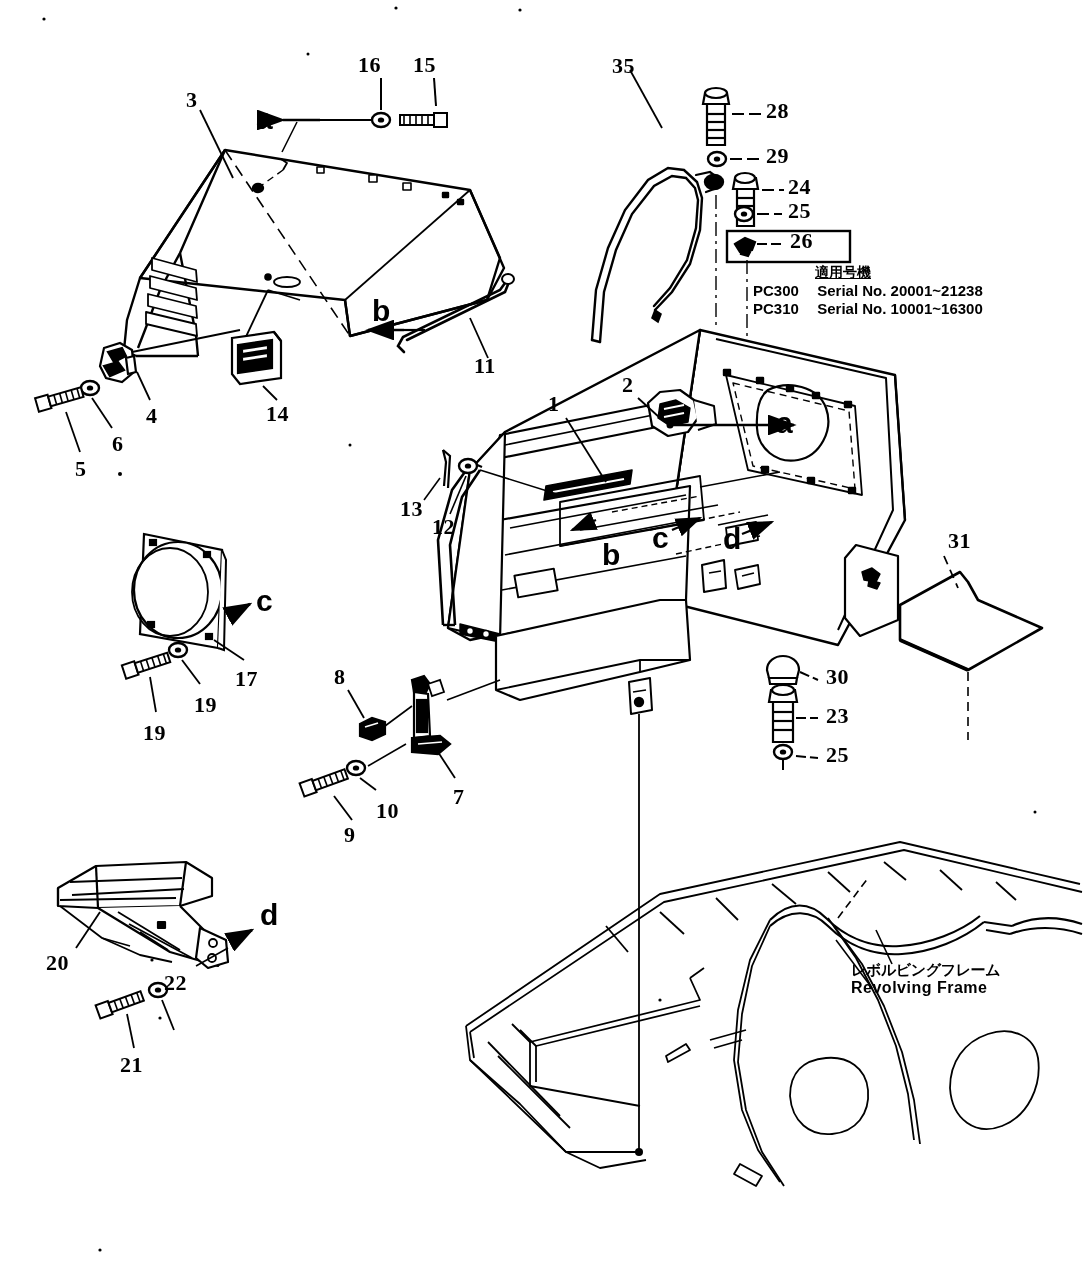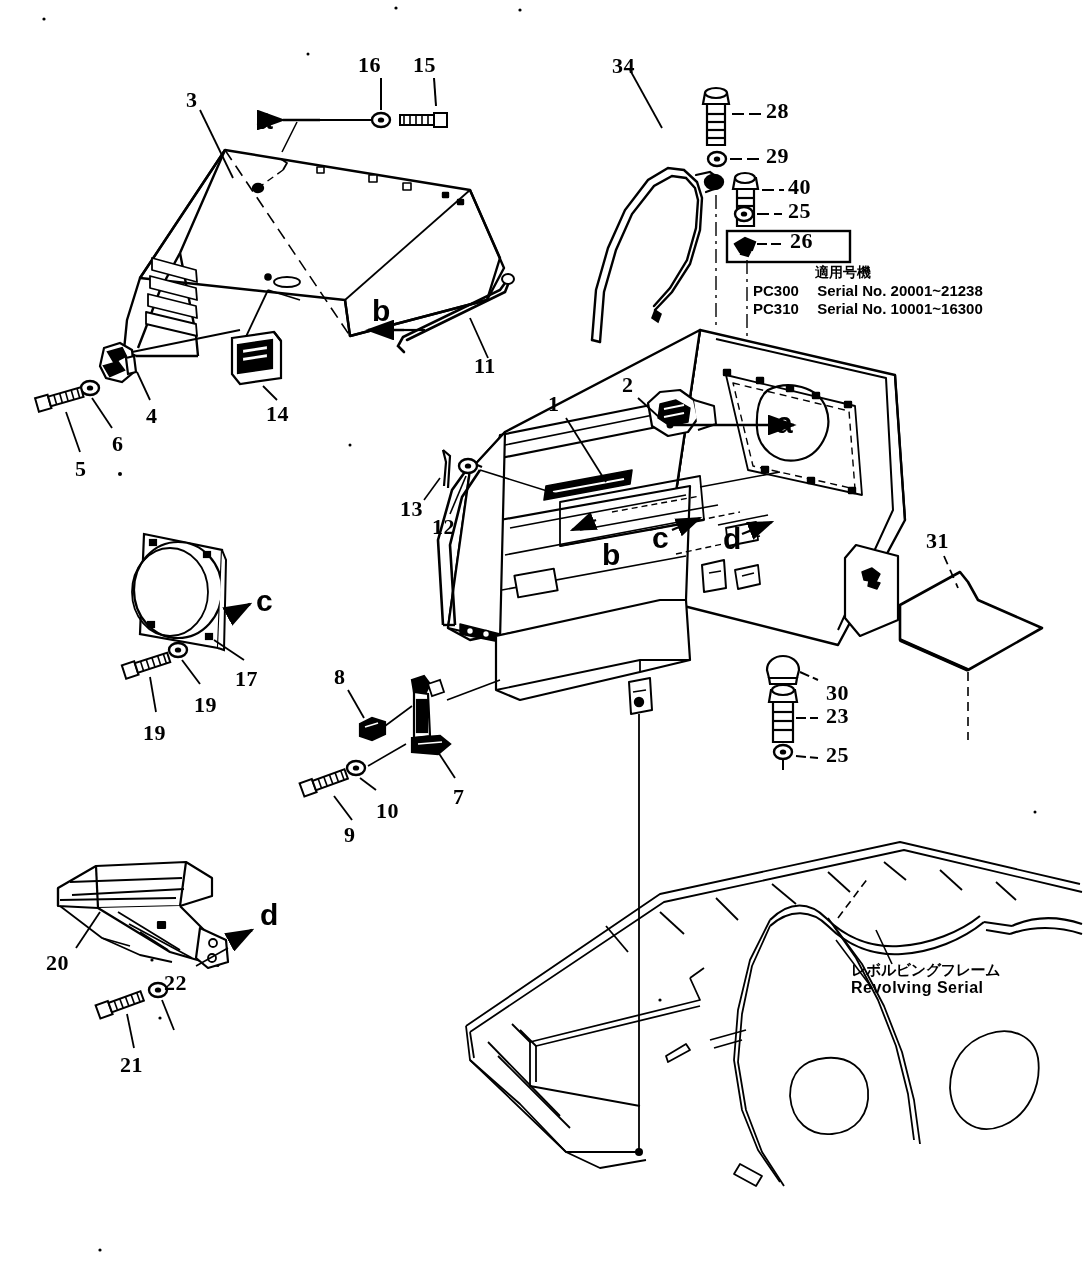--- a/index.html
+++ b/index.html
@@ -537,37 +537,37 @@
     <circle cx="1035" cy="812" r="1.5" fill="#000"></circle>
     <circle cx="152" cy="960" r="1.6" fill="#000"></circle>
     <circle cx="160" cy="1018" r="1.6" fill="#000"></circle>
     <circle cx="100" cy="1250" r="1.6" fill="#000"></circle>
     <circle cx="660" cy="1000" r="1.6" fill="#000"></circle>
   </svg>
 
   <div class="lbl num" style="left:186px; top:89px;">3</div>
   <div class="lbl num" style="left:358px; top:54px;">16</div>
   <div class="lbl num" style="left:413px; top:54px;">15</div>
-  <div class="lbl num" style="left:612px; top:55px;">34</div>
+  <div class="lbl num" style="left:612px; top:55px;">35</div>
   <div class="lbl num" style="left:766px; top:100px;">28</div>
   <div class="lbl num" style="left:766px; top:145px;">29</div>
-  <div class="lbl num" style="left:788px; top:176px;">40</div>
+  <div class="lbl num" style="left:788px; top:176px;">24</div>
   <div class="lbl num" style="left:788px; top:200px;">25</div>
   <div class="lbl num" style="left:790px; top:230px;">26</div>
   <div class="lbl num" style="left:474px; top:355px;">11</div>
   <div class="lbl num" style="left:266px; top:403px;">14</div>
   <div class="lbl num" style="left:146px; top:405px;">4</div>
   <div class="lbl num" style="left:112px; top:433px;">6</div>
   <div class="lbl num" style="left:75px;  top:458px;">5</div>
   <div class="lbl num" style="left:548px; top:393px;">1</div>
   <div class="lbl num" style="left:622px; top:374px;">2</div>
   <div class="lbl num" style="left:400px; top:498px;">13</div>
   <div class="lbl num" style="left:432px; top:516px;">12</div>
-  <div class="lbl num" style="left:926px; top:530px;">31</div>
-  <div class="lbl num" style="left:826px; top:666px;margin-top:16px;">30</div>
+  <div class="lbl num" style="left:948px; top:530px;">31</div>
+  <div class="lbl num" style="left:826px; top:666px;">30</div>
   <div class="lbl num" style="left:826px; top:705px;text-align:right;">23</div>
   <div class="lbl num" style="left:826px; top:744px;">25</div>
   <div class="lbl num" style="left:235px; top:668px;">17</div>
   <div class="lbl num" style="left:194px; top:694px;">19</div>
   <div class="lbl num" style="left:143px; top:722px;">19</div>
   <div class="lbl num" style="left:334px; top:666px;">8</div>
   <div class="lbl num" style="left:453px; top:786px;">7</div>
   <div class="lbl num" style="left:376px; top:800px;">10</div>
   <div class="lbl num" style="left:344px; top:824px;">9</div>
   <div class="lbl num" style="left:46px;  top:952px;">20</div>
@@ -577,31 +577,31 @@
   <div class="lbl refmark" style="left:256px; top:104px;">a</div>
   <div class="lbl refmark" style="left:372px; top:296px;">b</div>
   <div class="lbl refmark" style="left:256px; top:586px;">c</div>
   <div class="lbl refmark" style="left:260px; top:900px;">d</div>
   <div class="lbl refmark" style="left:776px; top:408px;">a</div>
   <div class="lbl refmark" style="left:602px; top:540px;">b</div>
   <div class="lbl refmark" style="left:652px; top:523px;">c</div>
   <div class="lbl refmark" style="left:723px; top:524px;">d</div>
 
   <div class="serialbox" style="left:753px; top:264px;">
-    <div class="serial-jp" style="margin-left:62px;">適用号機</div>
+    <div class="serial-jp" style="margin-left:62px;text-decoration:underline;">適用号機</div>
     <div>
       <span>PC300</span>
       <span style="display:inline-block;width:10px"></span>
       <span>Serial  No. 20001~21238</span>
     </div>
     <div>
       <span>PC310</span>
       <span style="display:inline-block;width:10px"></span>
       <span>Serial  No. 10001~16300</span>
     </div>
   </div>
 
   <div class="framelbl" style="left:851px; top:962px;">
     <span class="jp">レボルビングフレーム</span>
-    <span class="en">Revolving  Serial</span>
+    <span class="en">Revolving  Frame</span>
   </div>
 
 </div>
 
 </body></html>

